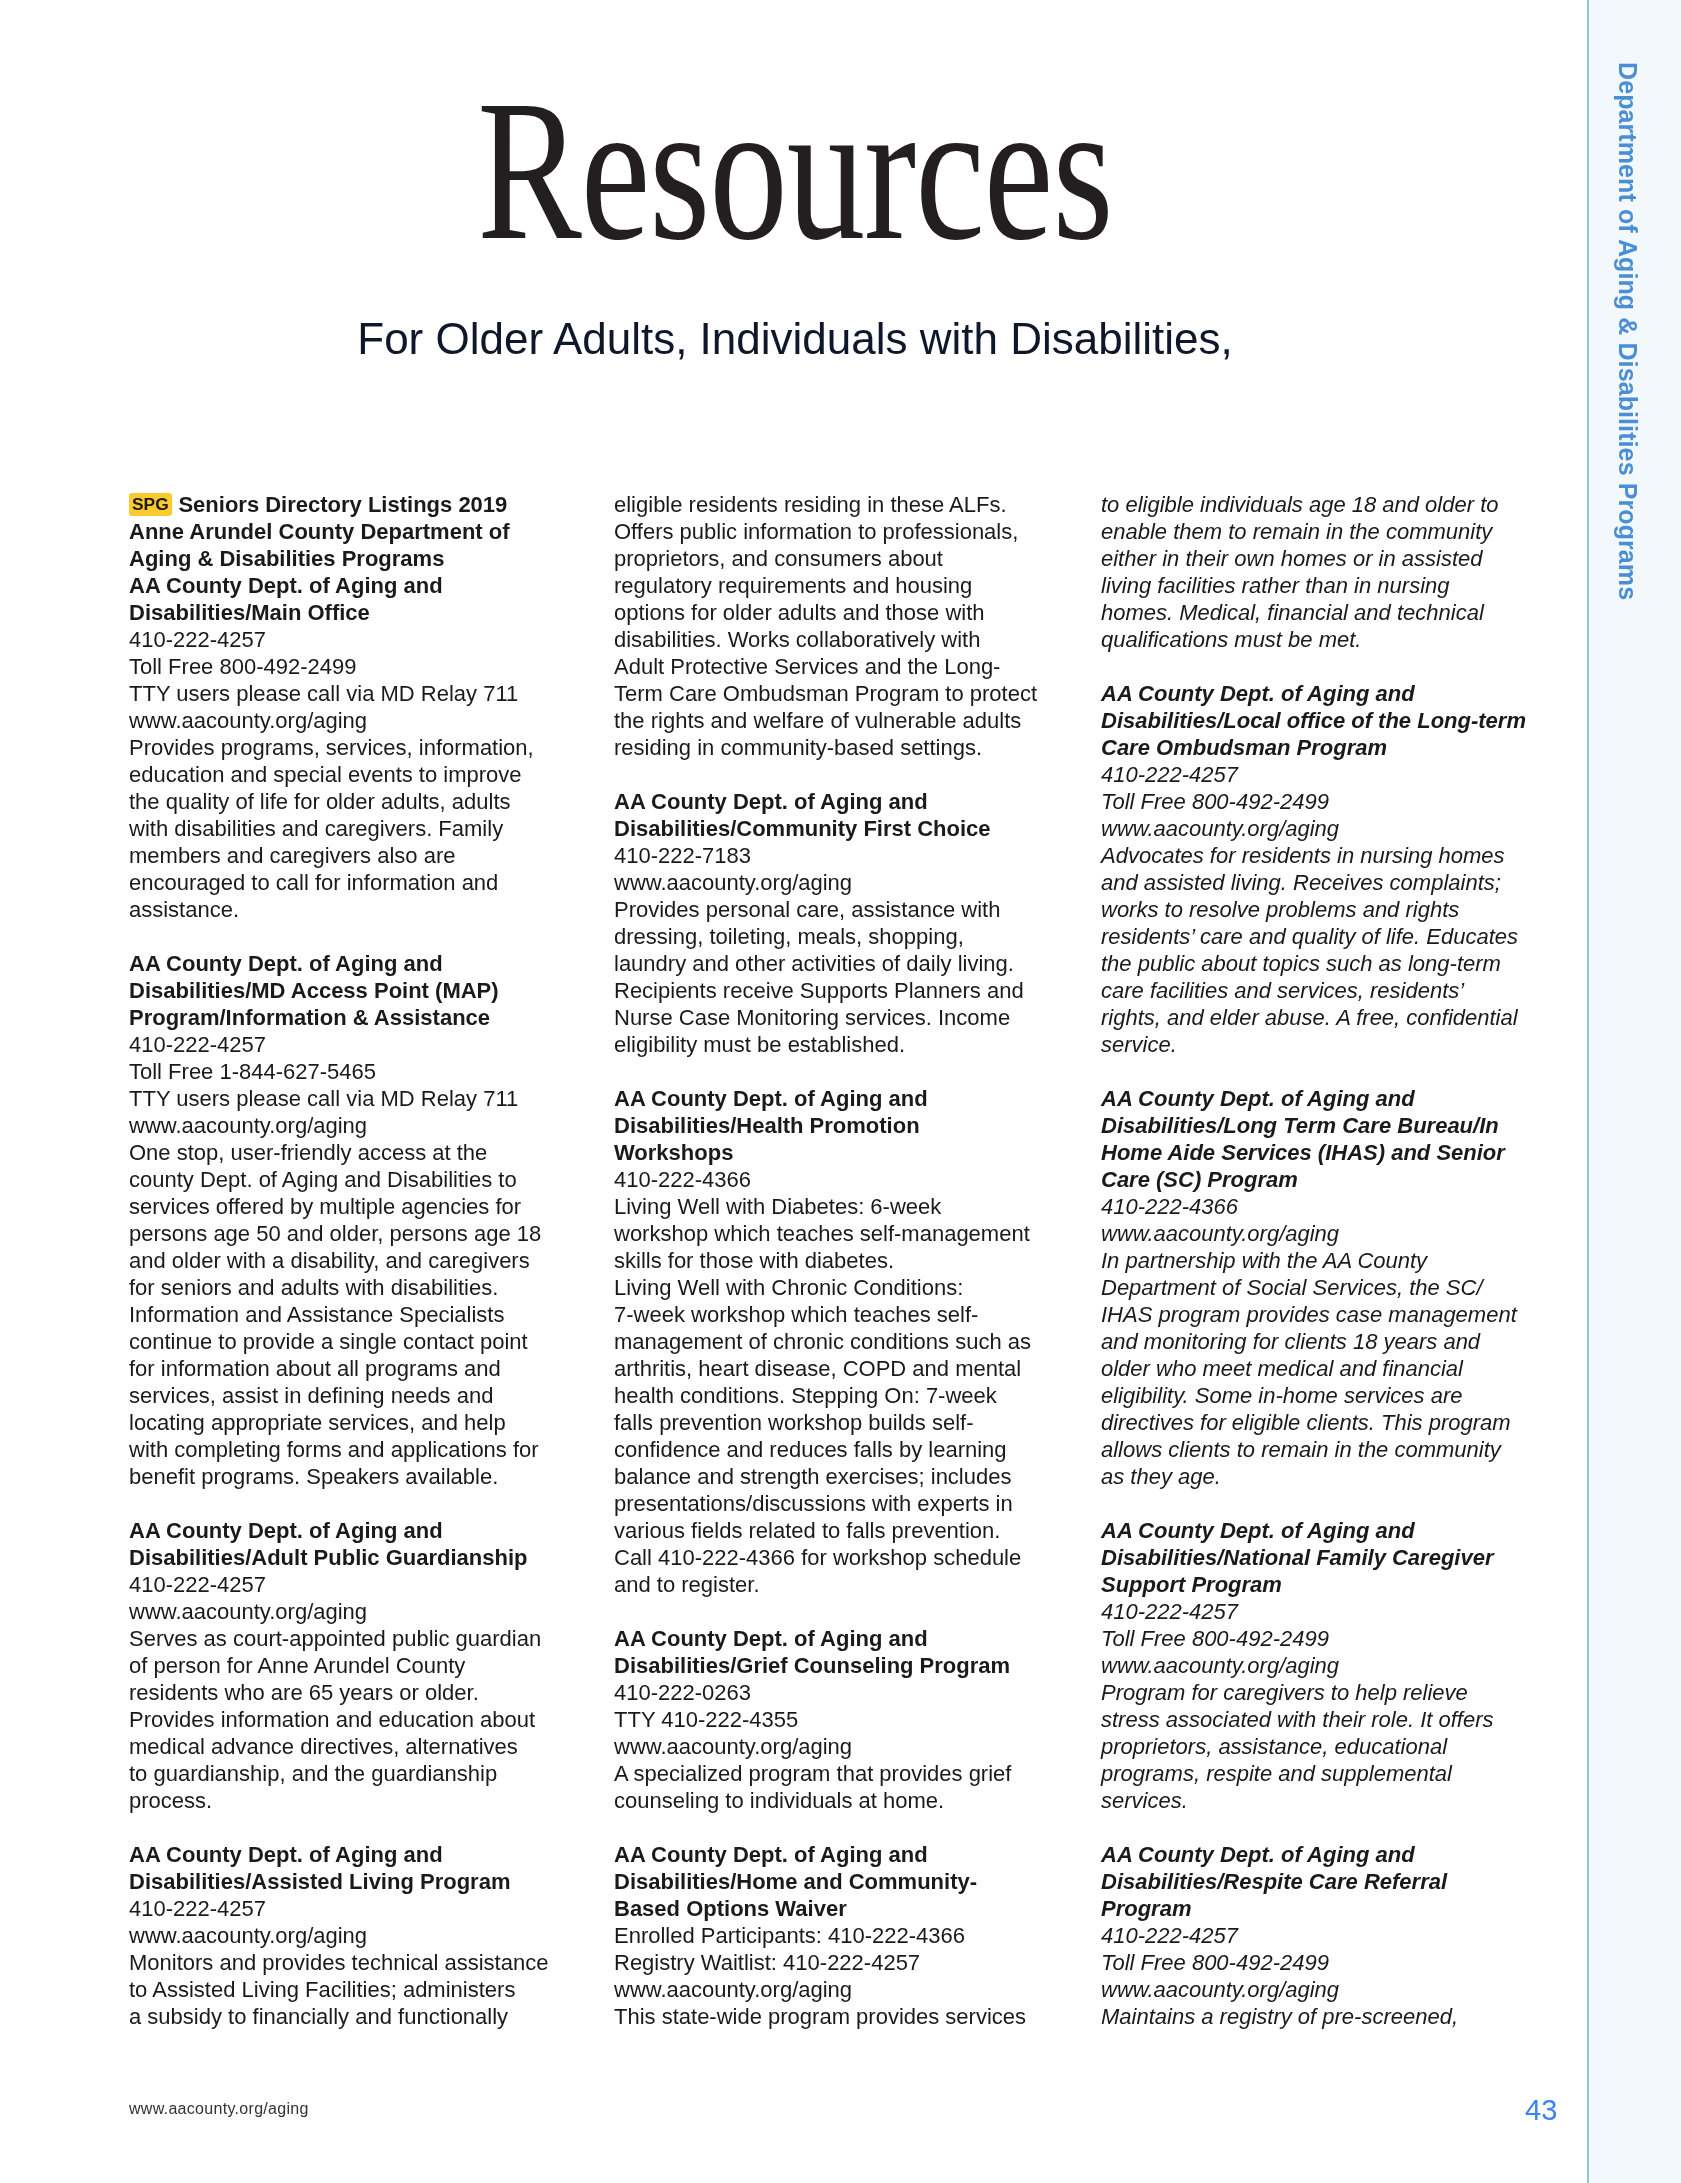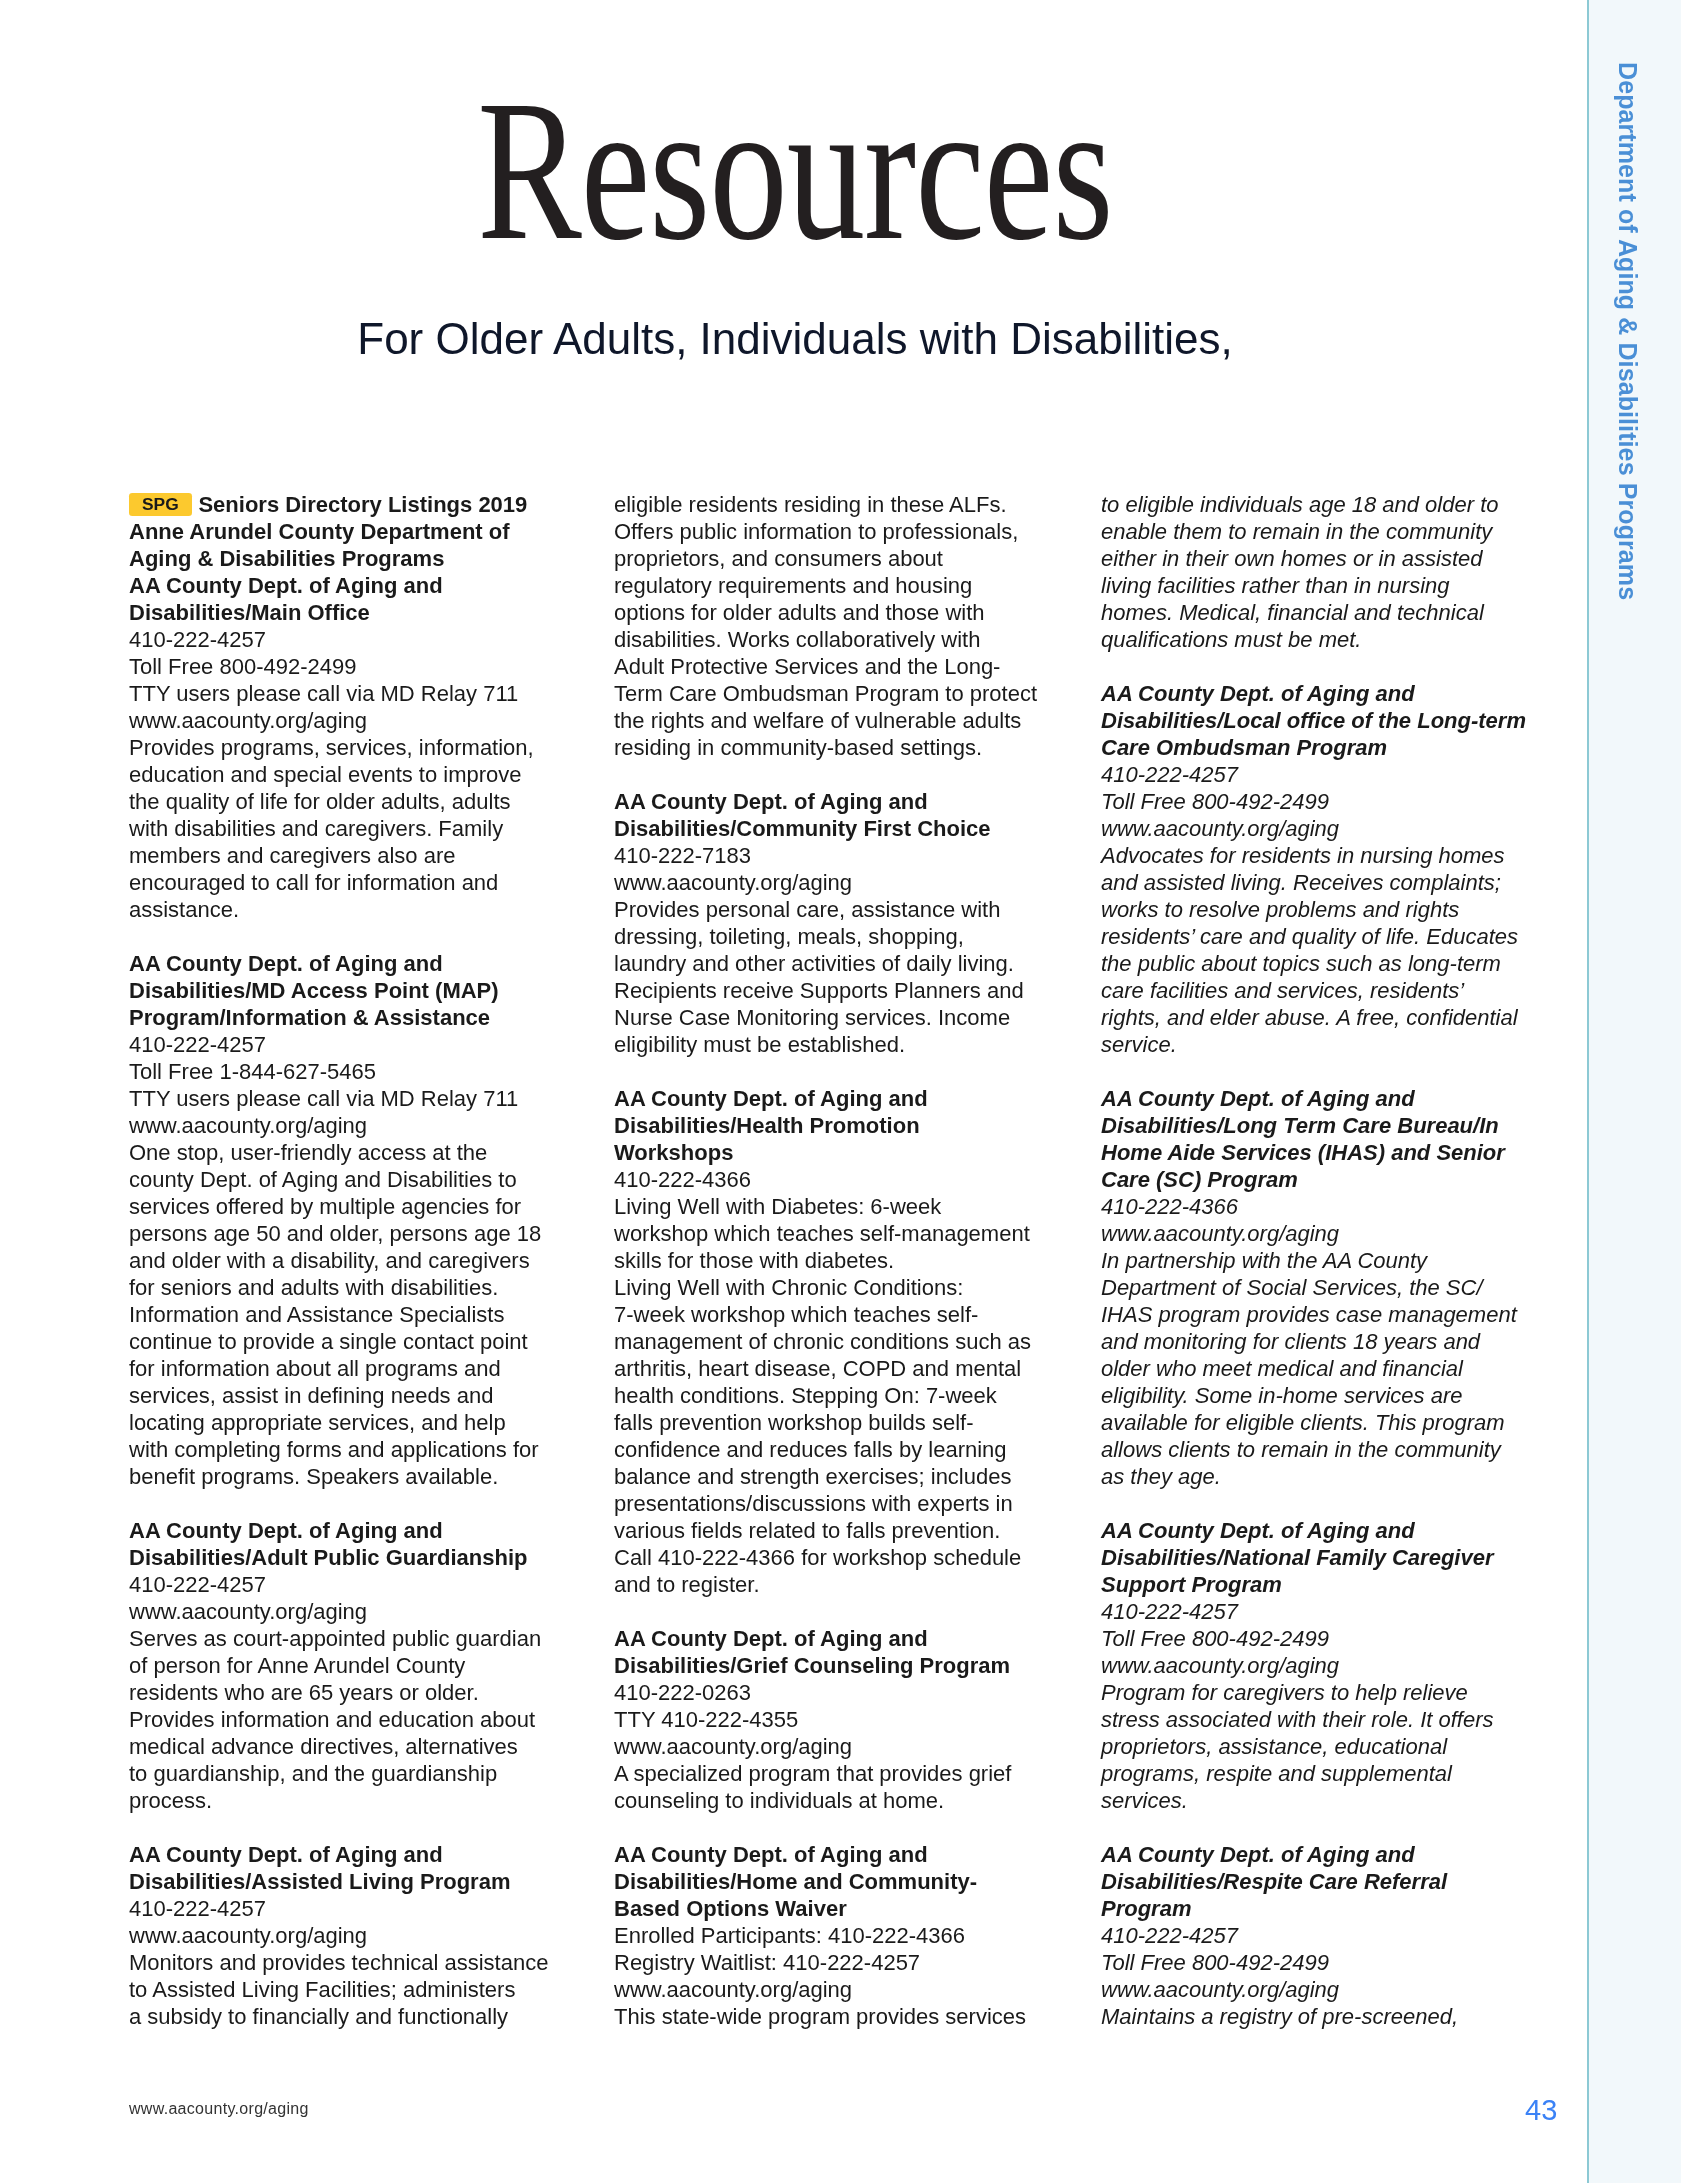--- a/index.html
+++ b/index.html
@@ -66,21 +66,21 @@
   .entry { margin: 0 0 27px 0; }
   .entry .head { font-weight: bold; display: block; }
   .entry .line { display: block; }
   .badge {
     display: inline-block;
     background: #fcc92e;
     color: #1a1a1a;
     font-weight: bold;
     font-size: 17.4px;
     line-height: 23px;
-    padding: 0 13px;
+    padding: 0 3px;
     border-radius: 3.3px;
     margin-right: 6.7px;
     vertical-align: 2px;
   }
   .footer-url {
     position: absolute;
     top: 2100px; left: 129px;
     font-size: 16px;
     color: #333;
     letter-spacing: 0.3px;
@@ -266,21 +266,21 @@
         <span class="head">Home Aide Services (IHAS) and Senior</span>
         <span class="head">Care (SC) Program</span>
         <span class="line">410-222-4366</span>
         <span class="line">www.aacounty.org/aging</span>
         <span class="line">In partnership with the AA County</span>
         <span class="line">Department of Social Services, the SC/</span>
         <span class="line">IHAS program provides case management</span>
         <span class="line">and monitoring for clients 18 years and</span>
         <span class="line">older who meet medical and financial</span>
         <span class="line">eligibility. Some in-home services are</span>
-        <span class="line">available for eligible clients. This program</span>
+        <span class="line">directives for eligible clients. This program</span>
         <span class="line">allows clients to remain in the community</span>
         <span class="line">as they age.</span>
       </div>
       <div class="entry">
         <span class="head">AA County Dept. of Aging and</span>
         <span class="head">Disabilities/National Family Caregiver</span>
         <span class="head">Support Program</span>
         <span class="line">410-222-4257</span>
         <span class="line">Toll Free 800-492-2499</span>
         <span class="line">www.aacounty.org/aging</span>

